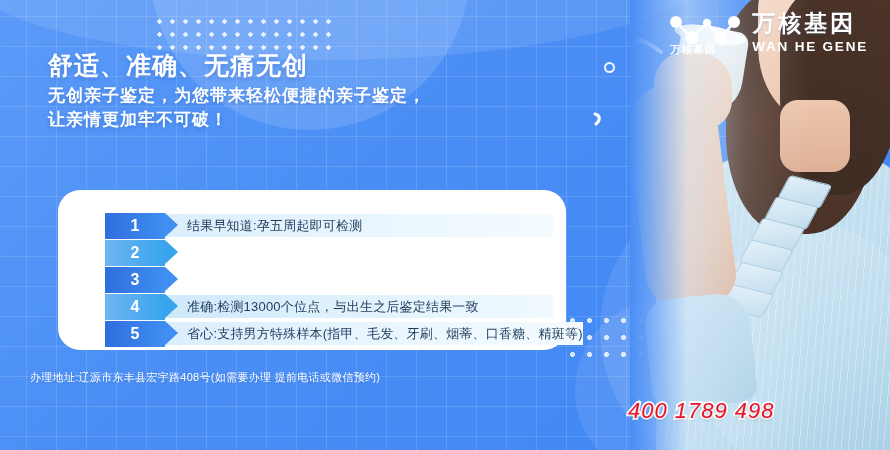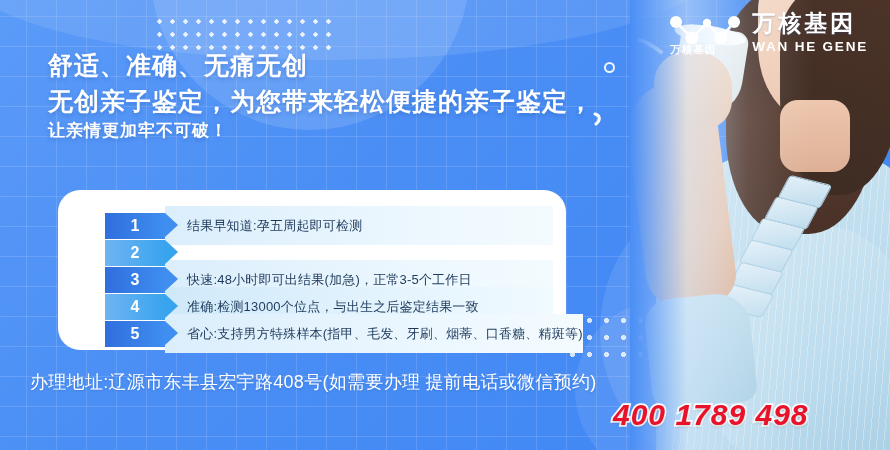--- a/index.html
+++ b/index.html
@@ -201,21 +201,21 @@
 
   
   .headline {
     position:absolute; left:48px; top:48px; z-index:15;
     color:#ffffff; font-weight:bold;
     letter-spacing:1px;
     text-shadow:0 2px 4px rgba(25,70,150,.30);
   }
   .headline div { line-height:1.42; }
   .hl1 { font-size:25px; }
-  .hl2 { font-size:25px; }
+  .hl2 { font-size:17px; }
   .hl3 { font-size:17px; }
 
   
   .card {
     position:absolute; left:58px; top:190px;
     width:508px; height:160px;
     background:#ffffff;
     border-radius:22px;
     z-index:14;
   }
@@ -236,44 +236,44 @@
     color:#ffffff; font-size:16px; font-weight:bold;
     z-index:3;
   }
   .frow .badge::after {
     content:""; position:absolute; right:-13px; top:0;
     border-top:12.75px solid transparent;
     border-bottom:12.75px solid transparent;
     border-left:13px solid var(--arrow);
   }
   .frow .ftext {
-    flex:1; height:39px;
+    flex:1; height:23px;
     display:flex; align-items:center;
     padding-left:22px;
     font-size:13px; color:#1d3a5c;
     white-space:nowrap;
     letter-spacing:.2px;
   }
   .frow.odd .badge { background:linear-gradient(90deg,#2f6ede 0%,#3f8ef0 100%); --arrow:#3f8ef0; }
   .frow.odd .ftext { background:linear-gradient(90deg,#dbeefc 0%,#eaf6fe 55%,#f4fbff 100%); }
   .frow.even .badge { background:linear-gradient(90deg,#6fb4f2 0%,#39a4ee 100%); --arrow:#39a4ee; }
   .frow.even .ftext { background:linear-gradient(90deg,#cfe9fa 0%,#e3f3fd 55%,#f0faff 100%); }
 
   
   .address {
     position:absolute; left:30px; top:370px; z-index:16;
-    color:#ffffff; font-size:18px;
+    color:#ffffff; font-size:11px;
     letter-spacing:.3px; white-space:nowrap;
     text-shadow:0 1px 2px rgba(25,70,150,.25);
   }
 
   
   .phone {
-    position:absolute; left:613px; top:398px; z-index:25;
-    font-size:30px; font-weight:bold; font-style:italic;
+    position:absolute; left:628px; top:398px; z-index:25;
+    font-size:22px; font-weight:normal; font-style:italic;
     color:#e8132b;
     letter-spacing:1px; white-space:nowrap;
     -webkit-text-stroke:3.5px #ffffff;
     paint-order:stroke fill;
     text-shadow:0 2px 3px rgba(0,0,0,.18);
   }
 </style>
 </head>
 <body>
 
@@ -350,21 +350,20 @@
     <div class="feature-list">
       <div class="frow odd">
         <div class="badge">1</div>
         <div class="ftext">结果早知道:孕五周起即可检测</div>
       </div>
       <div class="frow even">
         <div class="badge">2</div>
       </div>
       <div class="frow odd">
         <div class="badge">3</div>
-        <div class="ftext">快速:48小时即可出结果(加急)，正常3-5个工作日</div>
       </div>
       <div class="frow even">
         <div class="badge">4</div>
         <div class="ftext">准确:检测13000个位点，与出生之后鉴定结果一致</div>
       </div>
       <div class="frow odd">
         <div class="badge">5</div>
         <div class="ftext">省心:支持男方特殊样本(指甲、毛发、牙刷、烟蒂、口香糖、精斑等)</div>
       </div>
     </div>

